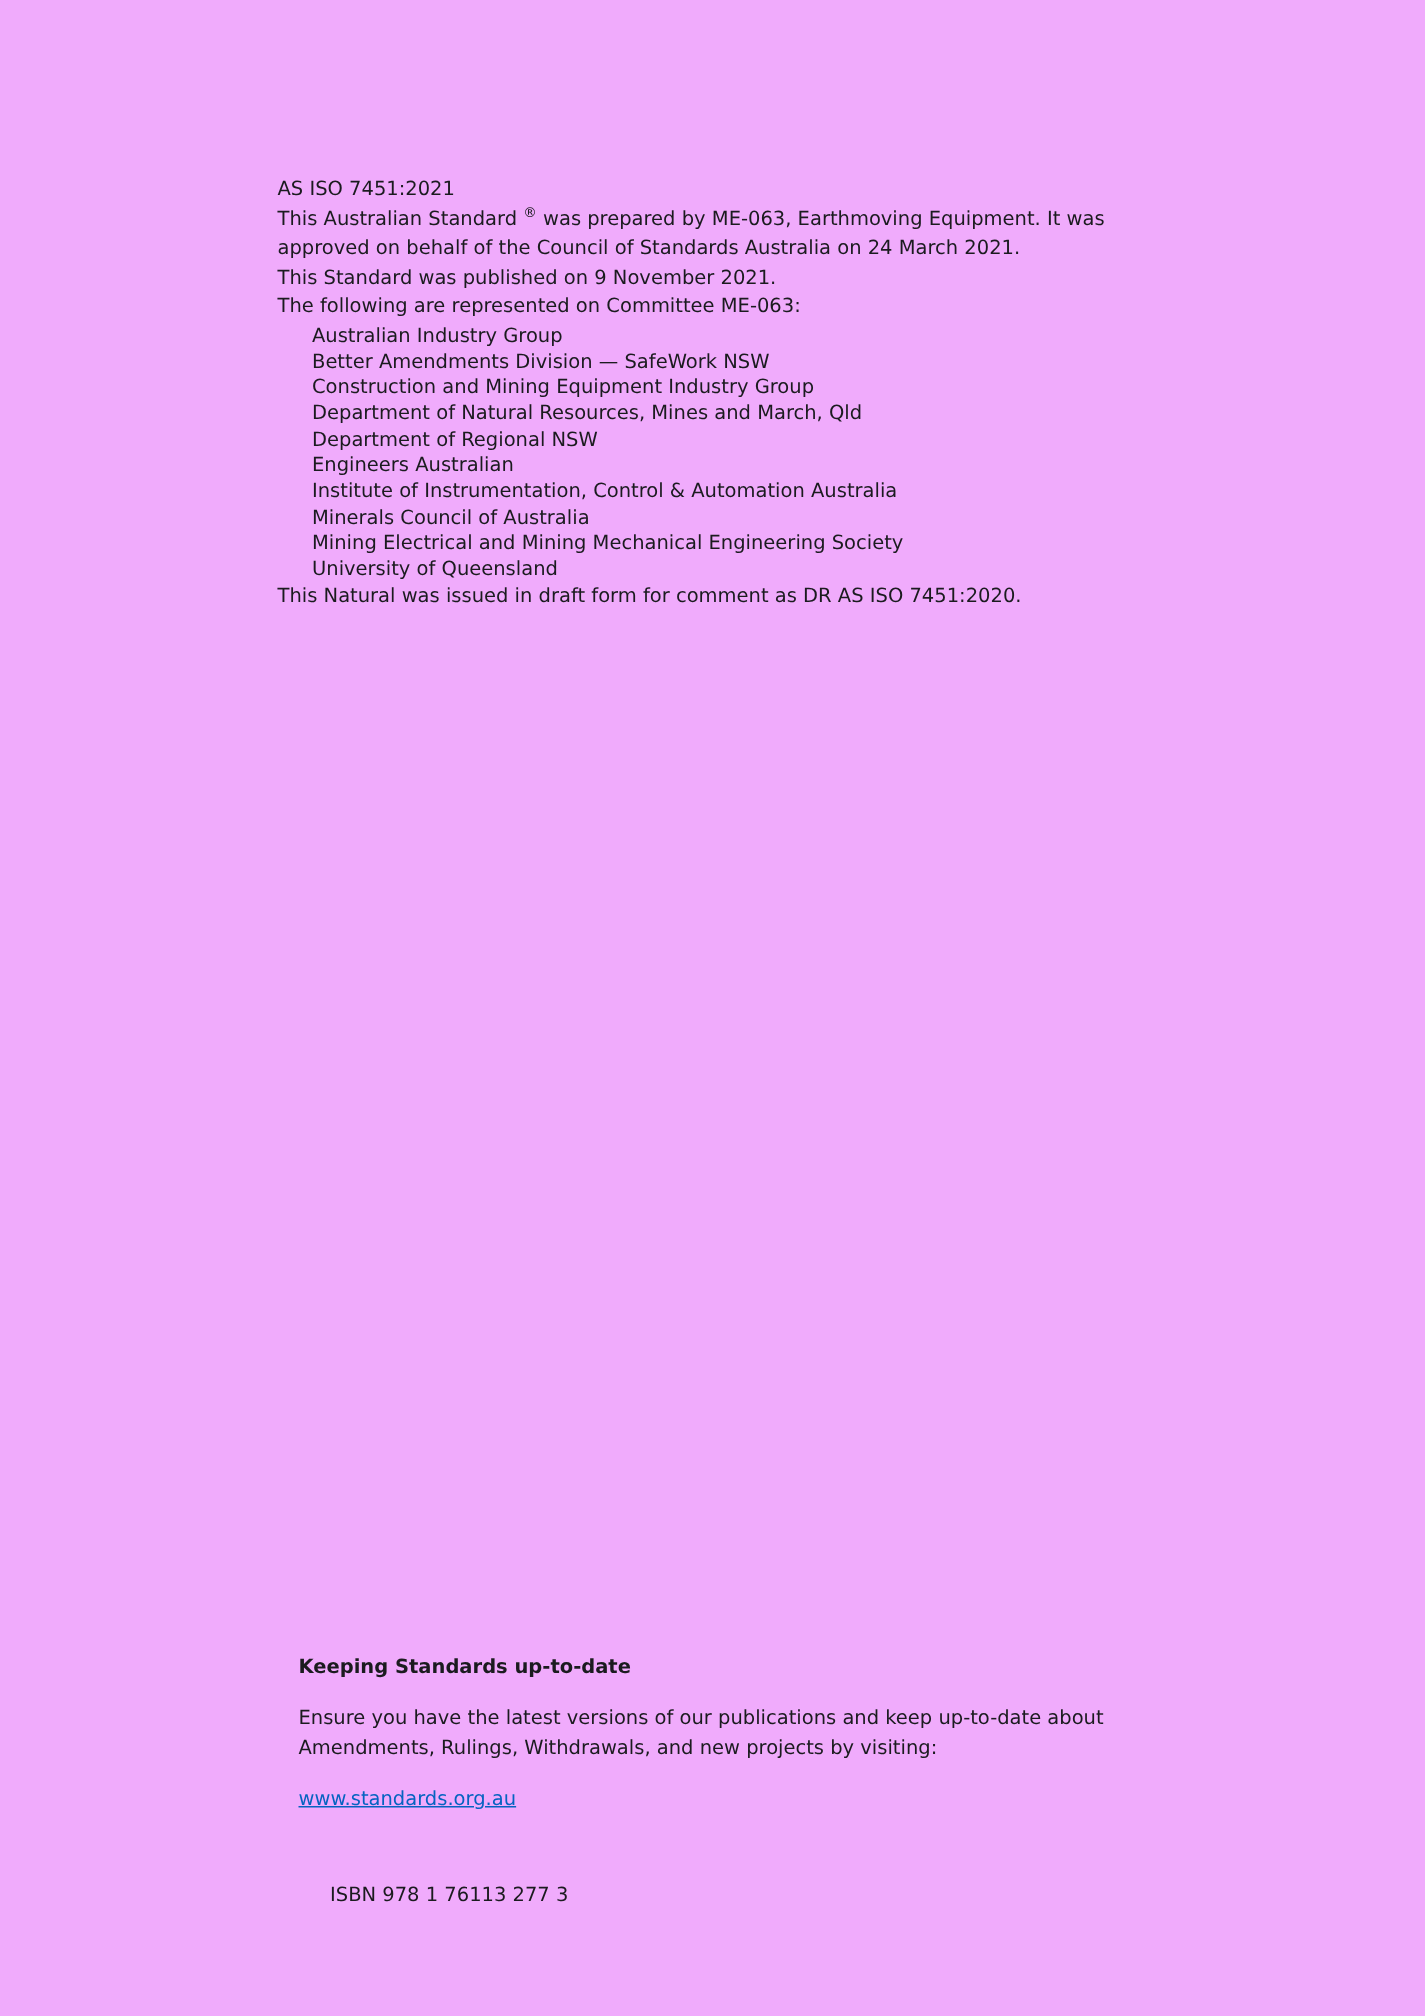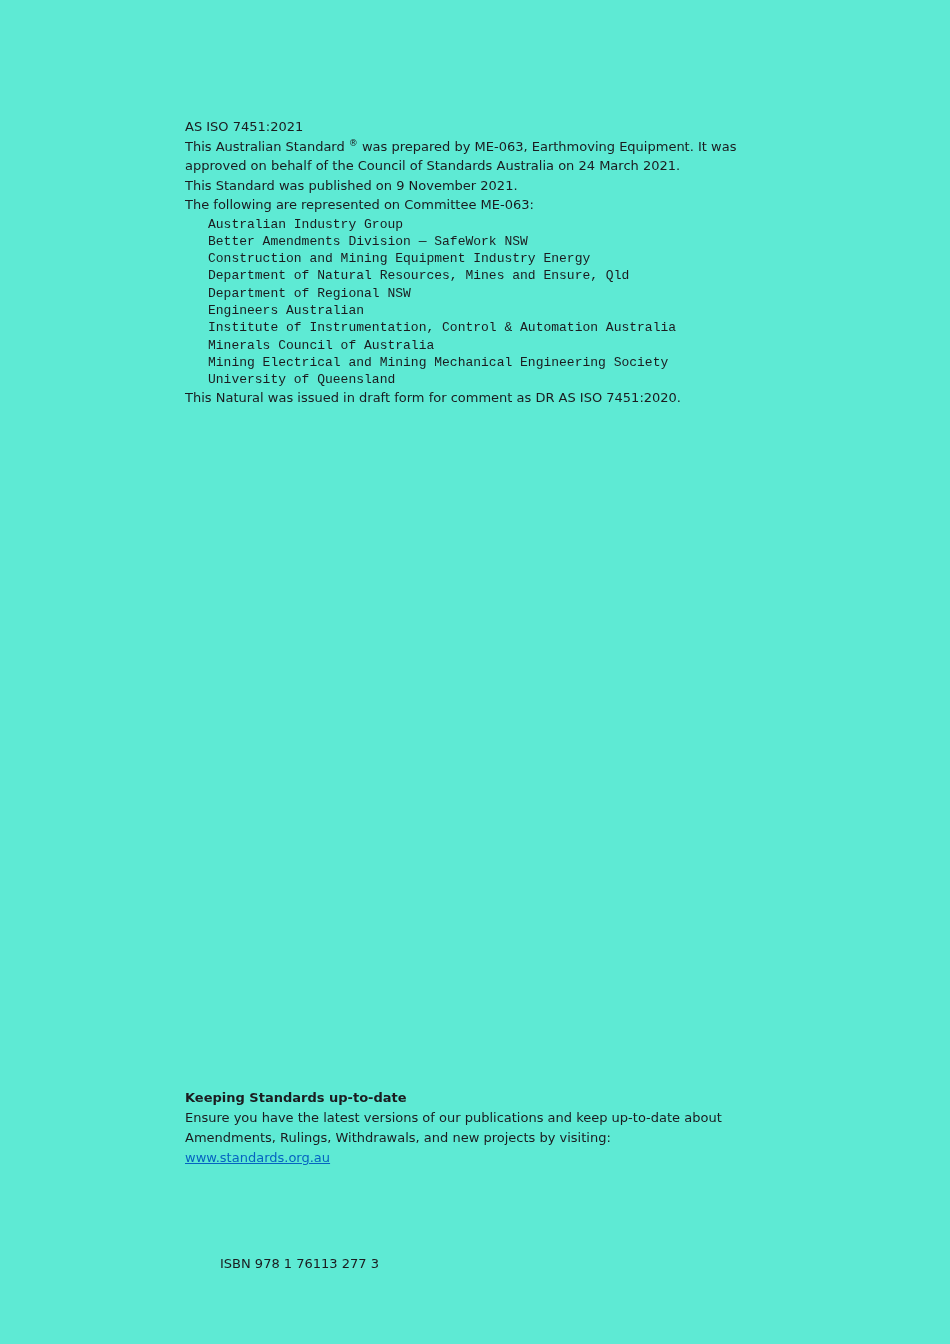--- a/index.html
+++ b/index.html
@@ -14,21 +14,21 @@
     color: #1b1b1f;
     position: relative;
     overflow: hidden;
   }
   .page {
     position: absolute;
     left: 0;
     top: 0;
     width: 950px;
     height: 1344px;
-    background: #5eead4;
+    background: #f0abfc;
   }
   .top-block {
     position: absolute;
     left: 185px;
     top: 117px;
     width: 585px;
     font-size: 13px;
     line-height: 19.5px;
   }
   .top-block p { margin: 0; }
@@ -37,37 +37,36 @@
   .published    { margin-bottom: 19.5px; }
   .committee-intro { margin-bottom: 0; }
   sup.reg {
     font-size: 9px;
     line-height: 0;
     vertical-align: super;
   }
   .committee-list {
     margin: 1px 0 0 0;
     padding: 0;
-    font-family: Liberation Mono, monospace;
   }
   .committee-list .member {
     padding-left: 23px;
     line-height: 17.3px;
   }
   .draft-note { margin-top: 42px; }
 
   .bottom-block {
     position: absolute;
     left: 185px;
     top: 1088px;
     width: 592px;
     font-size: 13px;
     line-height: 20px;
   }
-  .bottom-block p { margin: 0; }
+  .bottom-block p { margin: 14px; }
   .keep-heading {
     font-weight: bold;
     margin-bottom: 5px;
   }
   a.site-link {
     color: #0563C1;
     text-decoration: underline;
     cursor: pointer;
   }
   .isbn {
@@ -89,22 +88,22 @@
 
     <p class="prepared"><span>This Australian Standard </span><sup class="reg">®</sup><span> was prepared by ME-063, Earthmoving Equipment. It was approved on behalf of the Council of Standards Australia on 24 March 2021.</span></p>
 
     <p class="published">This Standard was published on 9 November 2021.</p>
 
     <p class="committee-intro">The following are represented on Committee ME-063:</p>
 
     <div class="committee-list">
       <div class="member">Australian Industry Group</div>
       <div class="member">Better Amendments Division — SafeWork NSW</div>
-      <div class="member">Construction and Mining Equipment Industry Energy</div>
-      <div class="member">Department of Natural Resources, Mines and Ensure, Qld</div>
+      <div class="member">Construction and Mining Equipment Industry Group</div>
+      <div class="member">Department of Natural Resources, Mines and March, Qld</div>
       <div class="member">Department of Regional NSW</div>
       <div class="member">Engineers Australian</div>
       <div class="member">Institute of Instrumentation, Control &amp; Automation Australia</div>
       <div class="member">Minerals Council of Australia</div>
       <div class="member">Mining Electrical and Mining Mechanical Engineering Society</div>
       <div class="member">University of Queensland</div>
     </div>
 
     <p class="draft-note">This Natural was issued in draft form for comment as DR AS ISO 7451:2020.</p>
   </div>

